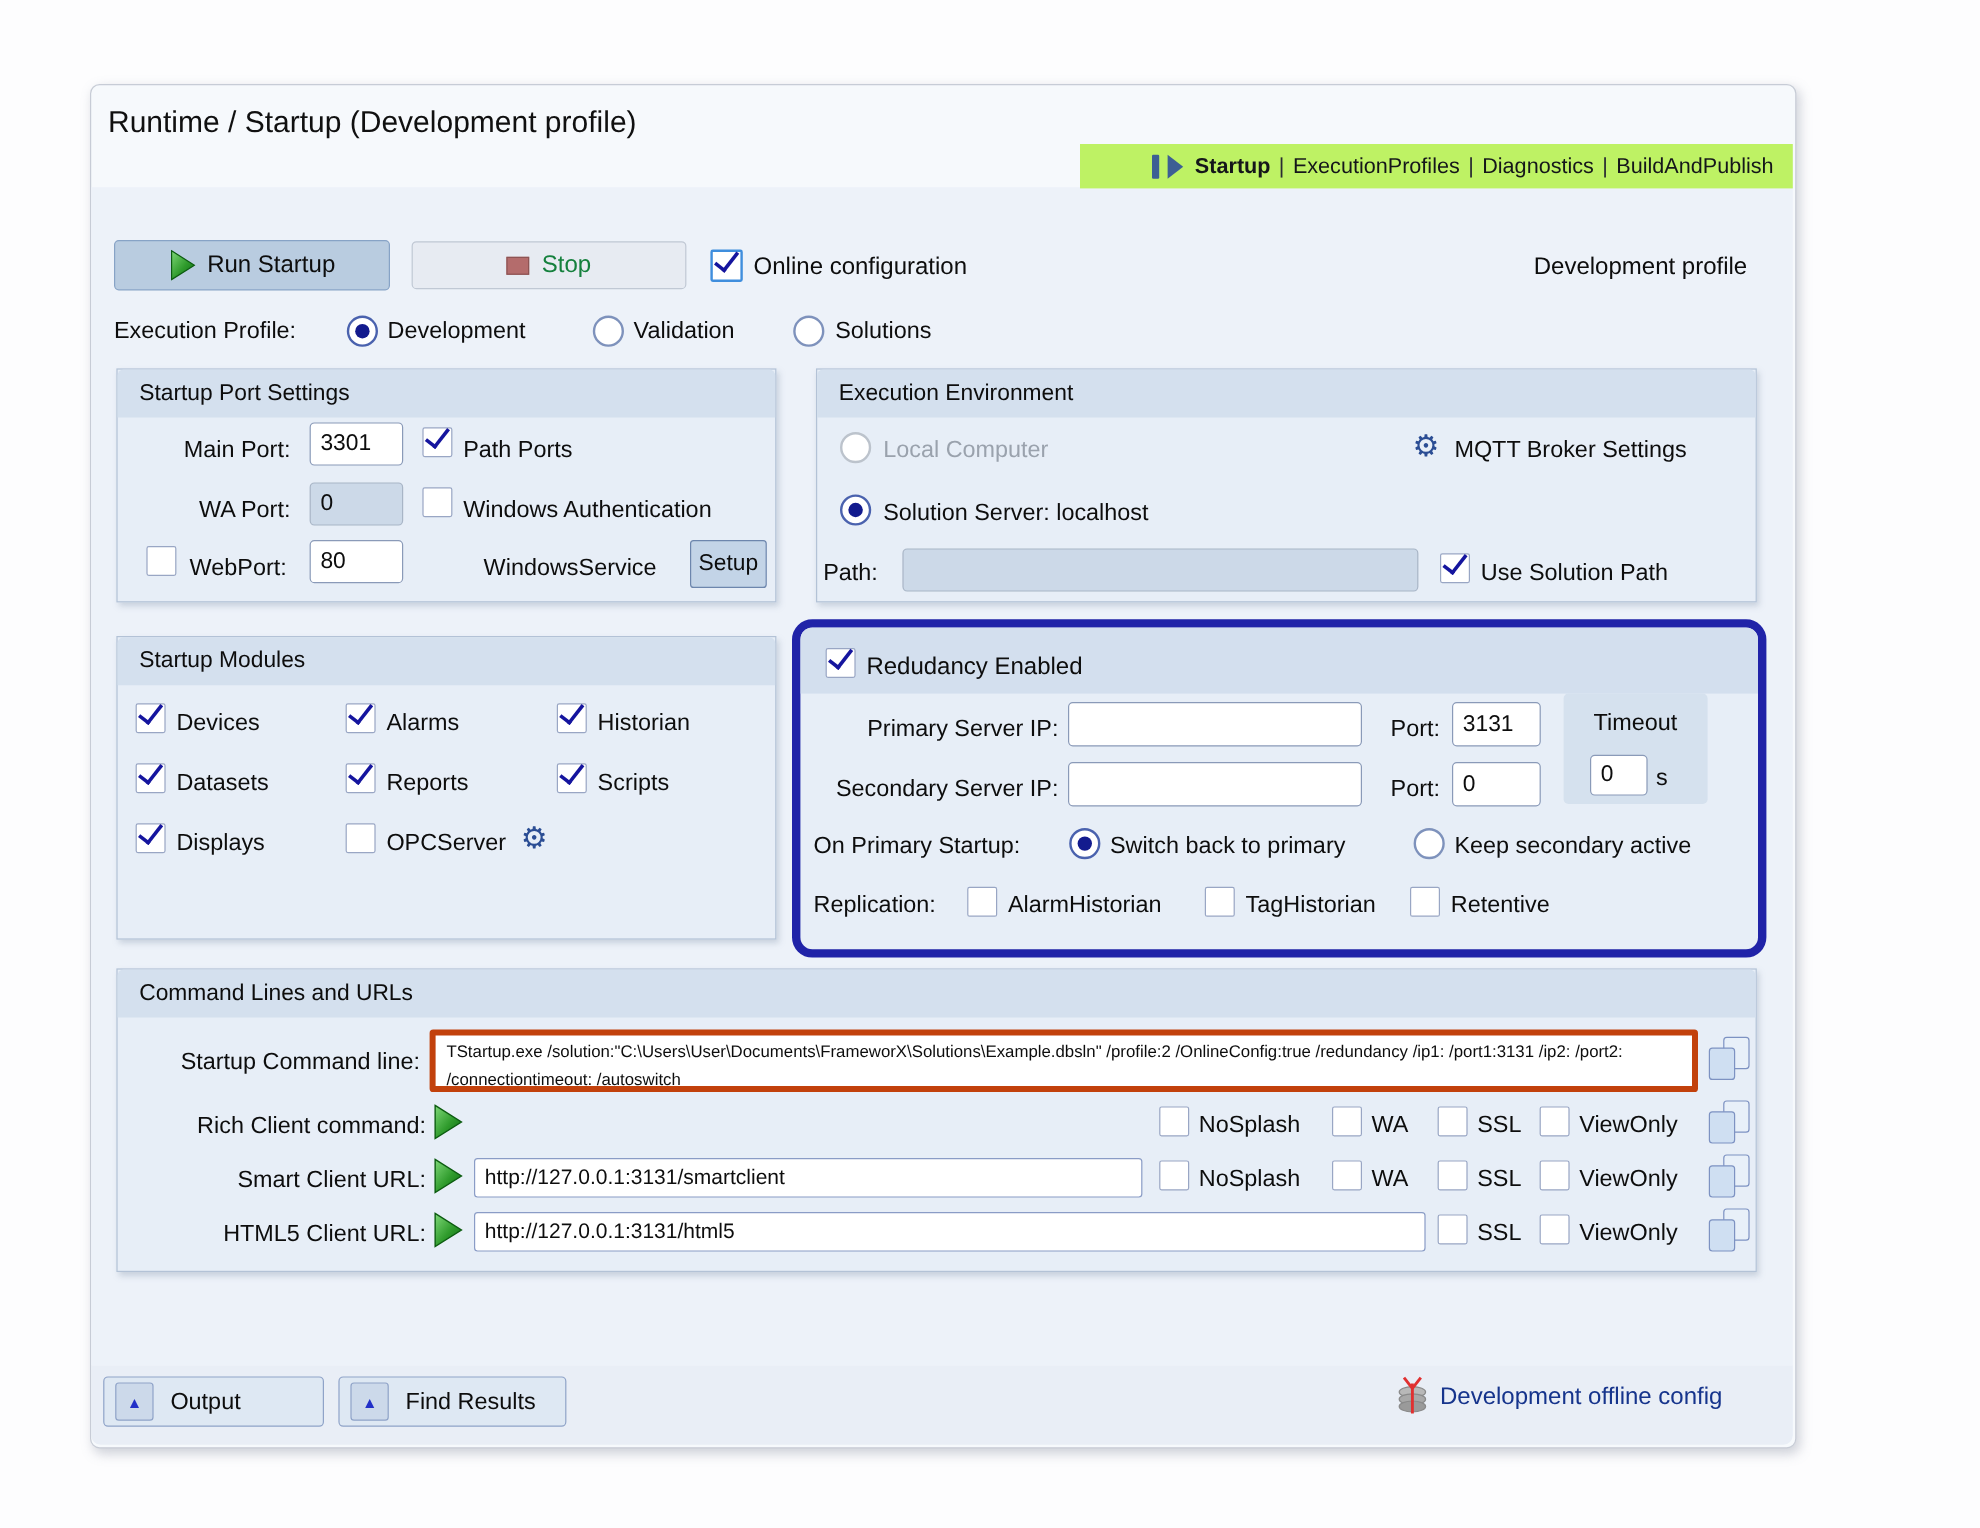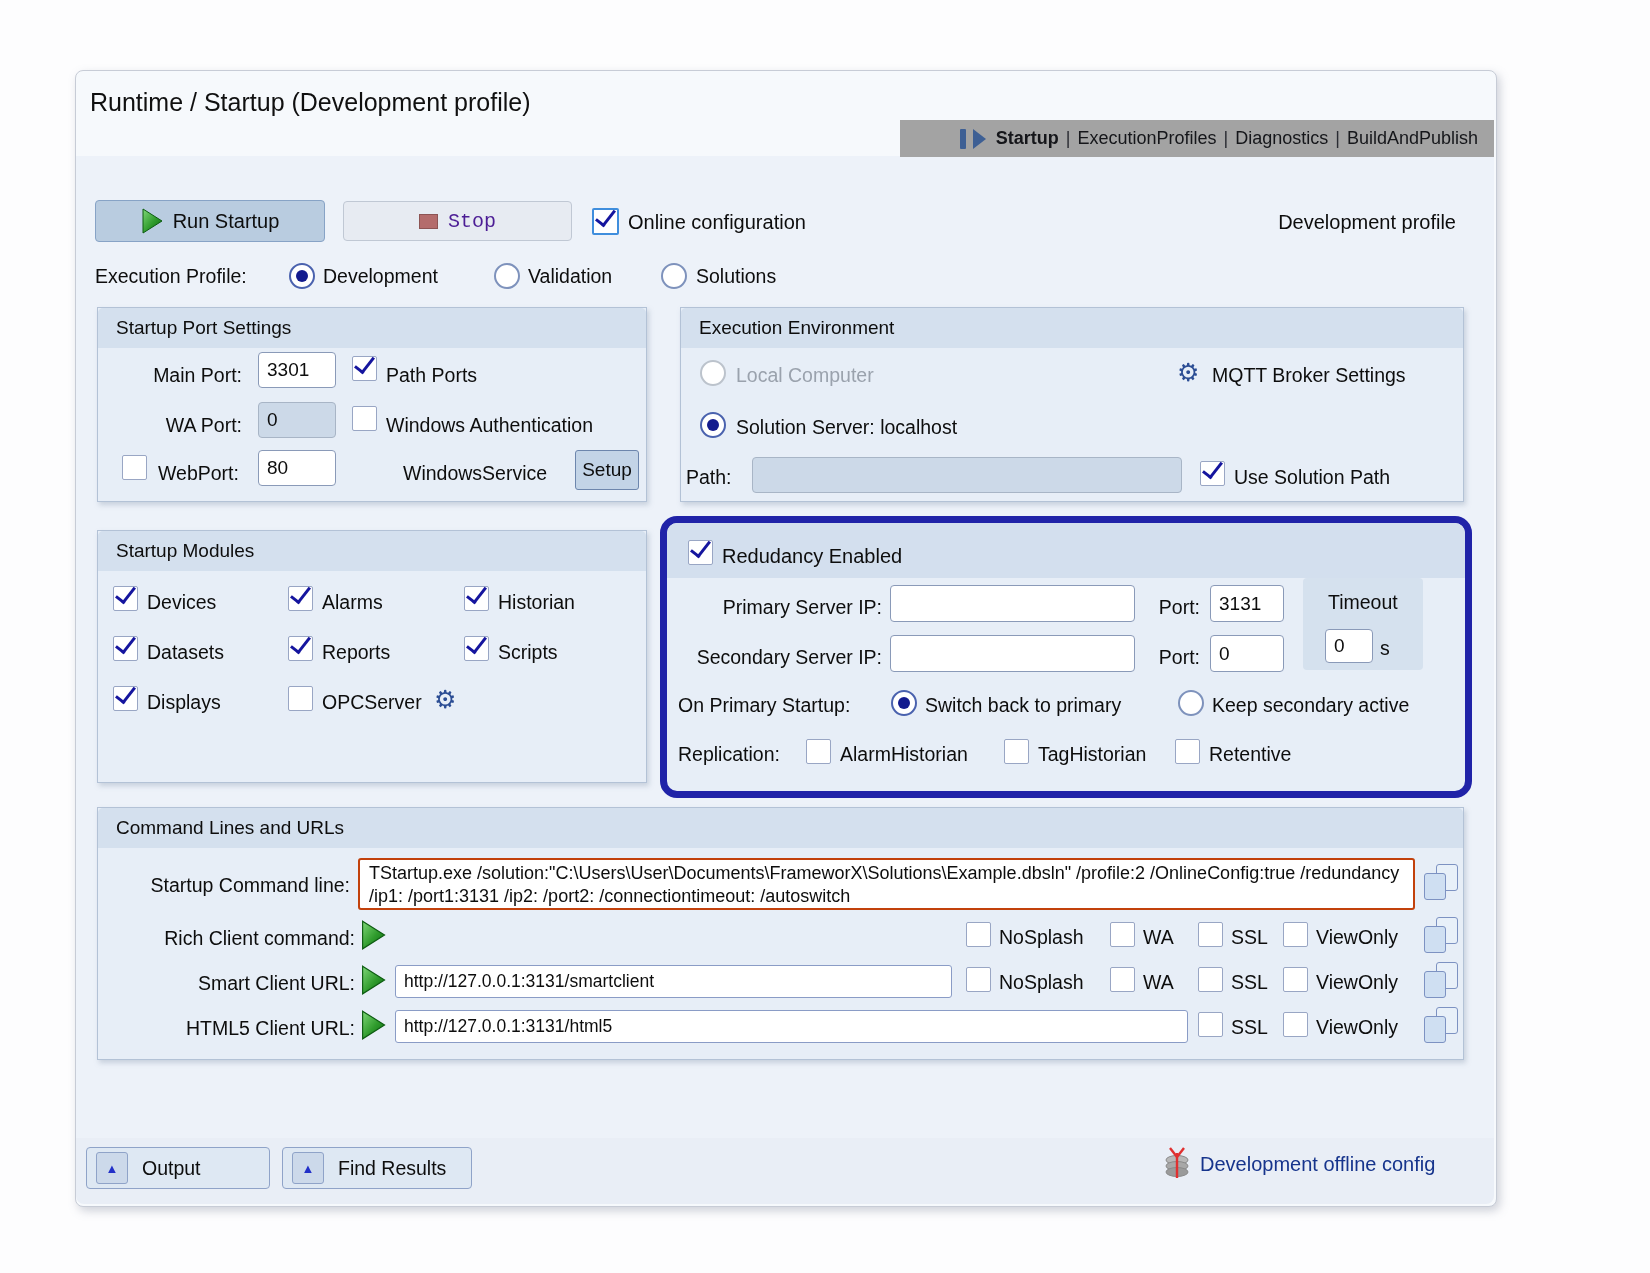--- a/index.html
+++ b/index.html
@@ -2,47 +2,47 @@
 <html style="--accent: #2023a8; --check: #15159e; --navy-dot: #131b8e; --green: #1f8a1f; --link: #16348c;"><head>
 <meta charset="utf-8">
 <style>
   html,body{margin:0;padding:0;background:#fdfdfe;font-family:"Liberation Sans",sans-serif;color:#0d0d0d;}
   #stage{position:relative;width:1650px;height:1273px;overflow:hidden;}
   .abs{position:absolute;}
   
   .panel{left:75px;top:70px;width:1420px;height:1135px;background:#f6f9fc;border:1px solid #c7ccd6;border-radius:8px;box-shadow:3px 4px 10px rgba(120,130,150,.35);}
   .content-band{left:76px;top:156px;width:1418px;height:982px;background:#edf2f9;}
   .footer-band{left:76px;top:1138px;width:1418px;height:66px;background:#e9eef6;border-radius:0 0 8px 8px;}
-  .crumb-band{left:900px;top:120px;width:594px;height:37px;background:#a3a3a3;display:flex;align-items:center;justify-content:flex-end;padding-right:16px;box-sizing:border-box;gap:7px;font-size:18px;color:#15161a;}
+  .crumb-band{left:900px;top:120px;width:594px;height:37px;background:#bef264;display:flex;align-items:center;justify-content:flex-end;padding-right:16px;box-sizing:border-box;gap:7px;font-size:18px;color:#15161a;}
   .crumb-band .active{font-weight:bold;}
   .bc-bar{width:6px;height:20px;background:#3d5f94;border-radius:1px;display:inline-block;}
   .bc-tri{width:0;height:0;border-left:13px solid #3d5f94;border-top:10px solid transparent;border-bottom:10px solid transparent;display:inline-block;margin-right:3px;}
   .title{left:90px;top:88px;font-size:25px;color:#101010;}
   
   .btn{box-sizing:border-box;border-radius:4px;display:flex;align-items:center;justify-content:center;gap:10px;font-size:20px;cursor:default;}
   .btn-run{background:#b9cce0;border:1px solid #87a3c6;color:#0d0d0d;}
-  .btn-stop{background:#e7ebf2;border:1px solid #c0c8d4;color:#4c1d95;font-family:Liberation Mono, monospace;}
+  .btn-stop{background:#e7ebf2;border:1px solid #c0c8d4;color:#15803d;}
   .stop-sq{width:17px;height:13px;background:#b46c6c;border:1px solid #8d5454;display:inline-block;}
   .btn-small{background:#c3d4e7;border:1px solid #6d86ad;border-radius:3px;font-size:19px;display:flex;align-items:center;justify-content:center;}
   .btn-footer{background:#dee8f3;border:1px solid #8fa3c8;border-radius:4px;display:flex;align-items:center;gap:14px;padding-left:9px;box-sizing:border-box;font-size:19.5px;}
   .up-box{width:30px;height:30px;background:#ccd9ea;border:1px solid #8fa3c8;border-radius:3px;display:flex;align-items:center;justify-content:center;color:#2230c8;font-size:13px;}
   
   .cb{position:absolute;width:25px;height:25px;background:#fff;border:1px solid #99a6c4;border-radius:2px;box-sizing:border-box;}
   .cb.checked::after{content:"";position:absolute;left:6px;top:-4px;width:8px;height:17px;border-right:3.5px solid var(--check);border-bottom:3.5px solid var(--check);transform:rotate(38deg);}
   .cb.focus{border:2px solid #3f8edd;}
   
   .radio{position:absolute;width:26px;height:26px;border-radius:50%;background:#fff;border:2px solid #7e92bc;box-sizing:border-box;}
   .radio.sel{border-color:#4a62ae;}
   .radio.sel::after{content:"";position:absolute;left:5px;top:5px;width:12px;height:12px;border-radius:50%;background:var(--navy-dot);}
   .radio.dis{border-color:#bcc3cc;}
   
   .txt{position:absolute;box-sizing:border-box;background:#fff;border:1px solid #8a9ab8;border-radius:4px;font-family:"Liberation Sans",sans-serif;font-size:19px;color:#0d0d0d;padding:0 8px;outline:none;}
   .txt.dis{background:#ccd9e8;border-color:#a8b5c6;}
   .cmdtxt{font-size:17.5px;border-radius:3px;border-color:#8a9cc6;}
-  .cmd-multiline{position:absolute;box-sizing:border-box;background:#fff;border:2px solid #c2410c;border-radius:3px;font-size:18px;line-height:23px;padding:2px 9px;overflow:hidden;overflow-wrap:break-word;}
+  .cmd-multiline{position:absolute;box-sizing:border-box;background:#fff;border:5px solid #c2410c;border-radius:3px;font-size:14px;line-height:23px;padding:2px 9px;overflow:hidden;overflow-wrap:break-word;}
   
   .group{position:absolute;background:#e7eef7;border:1px solid #b3c2d6;border-radius:0;box-shadow:2px 3px 5px rgba(130,145,170,.35);}
   .group-hd{position:absolute;left:0;top:0;right:0;height:40px;background:#d4e0ee;border-radius:5px 5px 0 0;font-size:19px;line-height:40px;padding-left:18px;box-sizing:border-box;}
   .lbl{position:absolute;font-size:19.5px;white-space:nowrap;}
   .lbl.r{text-align:right;}
   .lbl.gray{color:#9aa2ad;}
   .gear{position:absolute;color:#2b4d94;font-size:25px;line-height:25px;}
   
   .red-box{position:absolute;left:660px;top:516px;width:812px;height:282px;border:7px solid var(--accent);border-radius:17px;background:#e7eef7;box-sizing:border-box;overflow:hidden;}
   .red-hd{position:absolute;left:0;top:0;right:0;height:55px;background:#d3dfee;}

